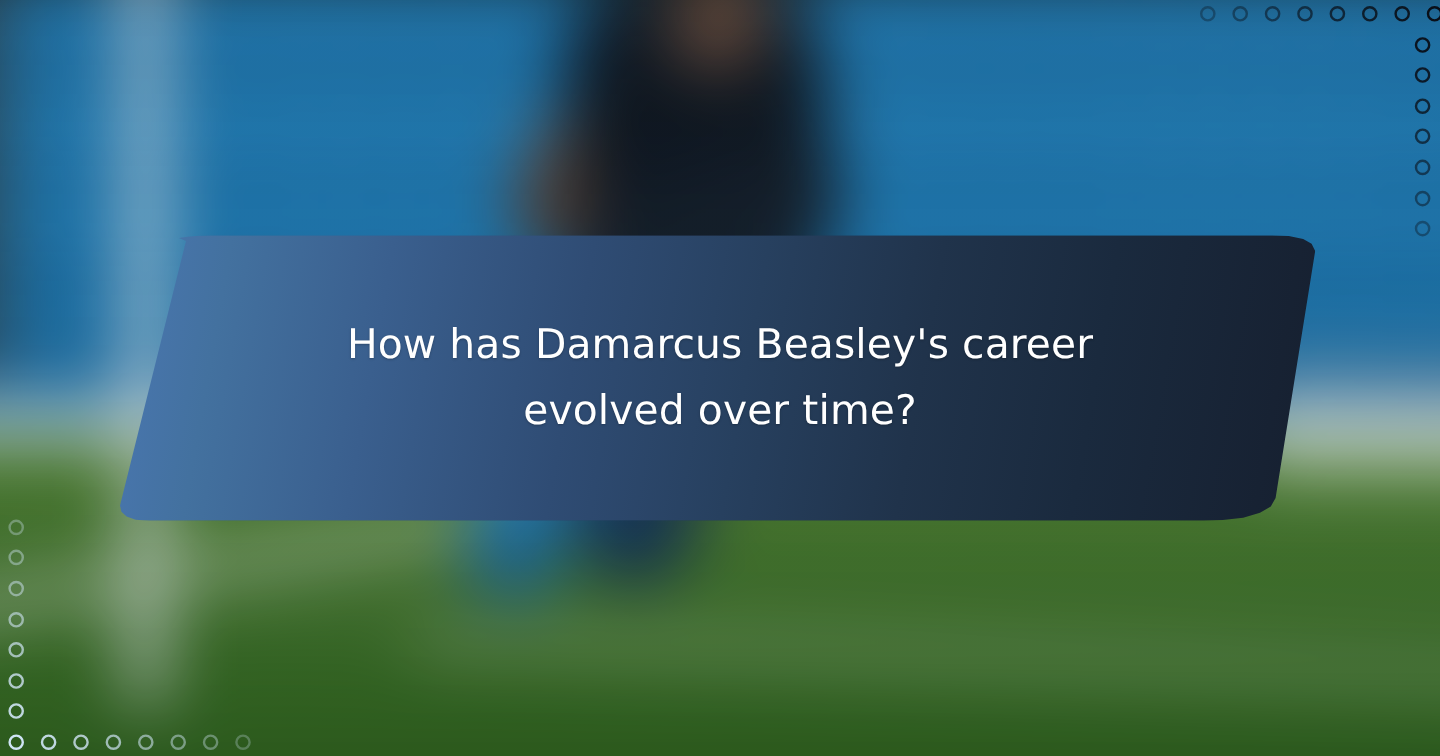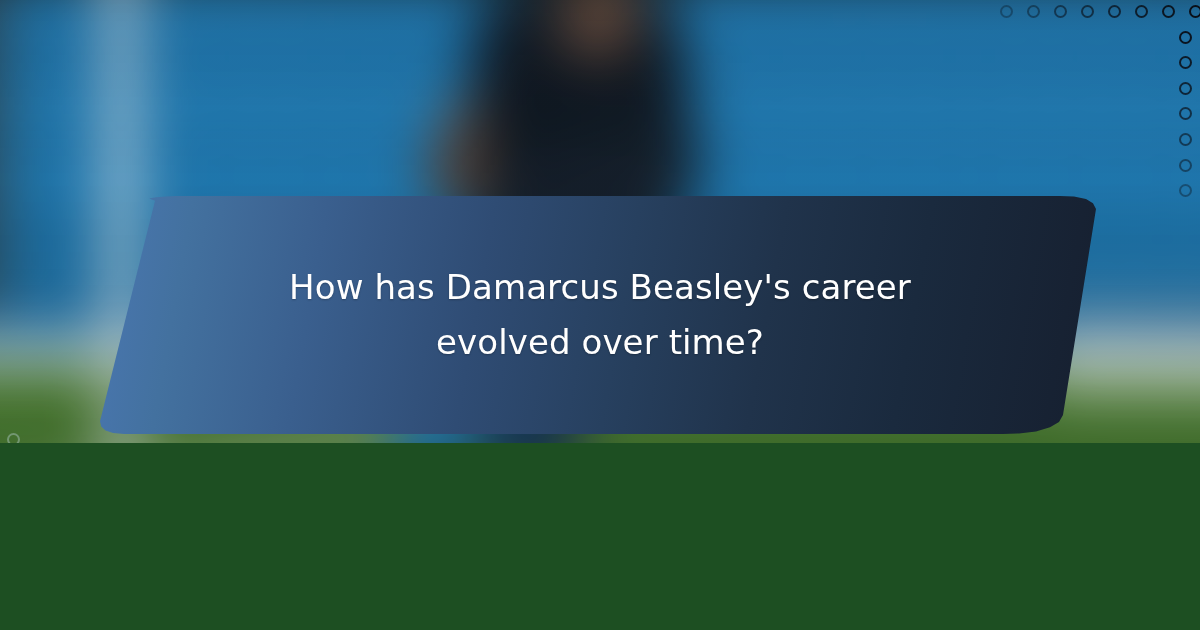--- a/index.html
+++ b/index.html
@@ -7,21 +7,21 @@
 
   html, body {
     width:1200px; height:630px;
     overflow:hidden;
     background:#1d4f22;
     font-family:"Liberation Sans", sans-serif;
   }
 
   #stage {
     position:relative;
-    width:1200px; height:443px;
+    width:1200px; height:630px;
     overflow:hidden;
   }
 
   
   .bg-root {
     position:absolute; inset:0;
     overflow:hidden;
   }
   .bg-layer {
     position:absolute;

